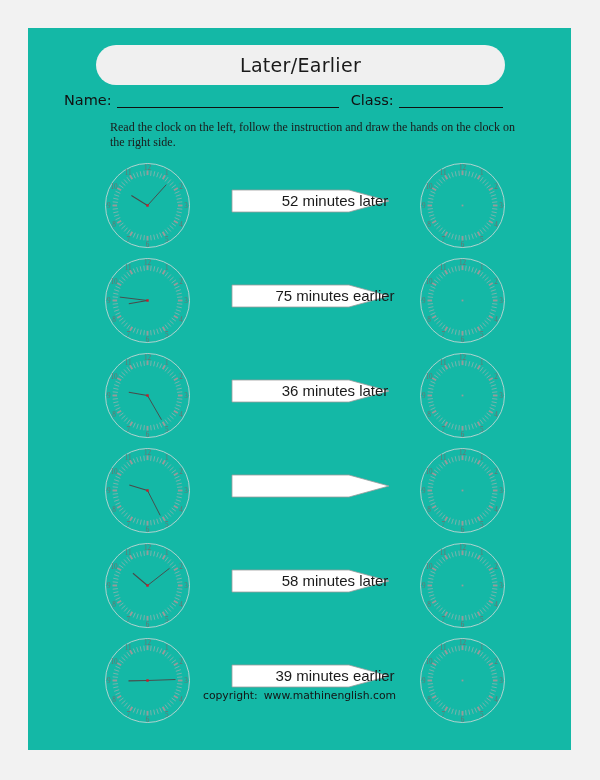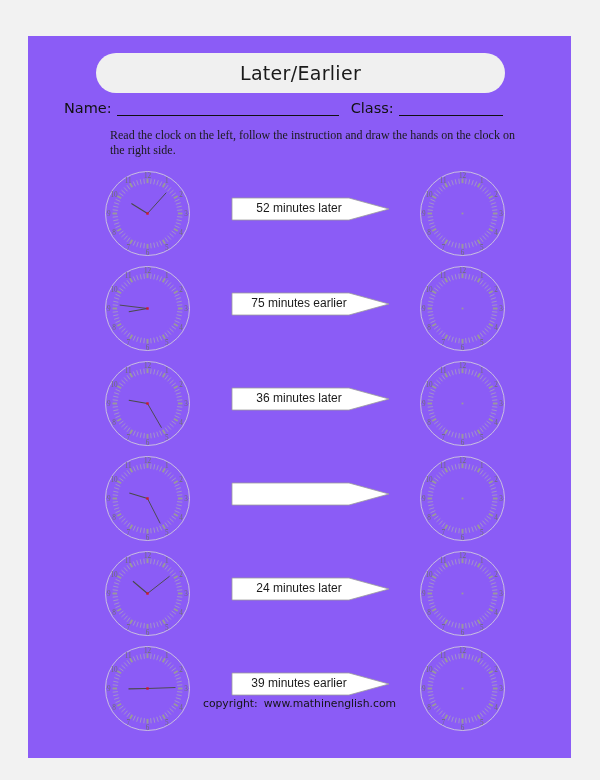--- a/index.html
+++ b/index.html
@@ -9,24 +9,24 @@
   }
   body {
     width: 600px;
     height: 780px;
     overflow: hidden;
     font-family: "Liberation Sans", sans-serif;
   }
   .sheet {
     position: absolute;
     left: 28px;
-    top: 36px;
+    top: 28px;
     width: 543px;
     height: 722px;
-    background: #8b5cf6;
+    background: #14b8a6;
   }
 
   
   .title-bar {
     position: absolute;
     left: 68px;
     top: 17px;
     width: 409px;
     height: 40px;
     background: #f0f0f0;
@@ -103,24 +103,25 @@
   }
   .arrow-label {
     position: absolute;
     left: 0;
     top: 7px;
     width: 136px;
     height: 19px;
     line-height: 19px;
     text-align: center;
     font-family: "Liberation Sans", sans-serif;
-    font-size: 12px;
+    font-size: 15px;
     color: #1a1a1a;
     z-index: 2;
     pointer-events: none;
+    padding-left: 36px;
   }
 
   
   .footer {
     position: absolute;
     left: 0;
     top: 661px;
     width: 543px;
     text-align: center;
     font-family: "DejaVu Sans", sans-serif;
@@ -855,21 +856,21 @@
             <text x="14.071419413920665" y="69.39999999999999" text-anchor="middle" font-size="7.2" font-family="&quot;Liberation Serif&quot;, serif" fill="#6f6f6f">8</text>
             <text x="8.899999999999999" y="50.10000000000001" text-anchor="middle" font-size="7.2" font-family="&quot;Liberation Serif&quot;, serif" fill="#6f6f6f">9</text>
             <text x="14.071419413920665" y="30.799999999999997" text-anchor="middle" font-size="7.2" font-family="&quot;Liberation Serif&quot;, serif" fill="#6f6f6f">10</text>
             <text x="28.19999999999998" y="16.67141941392068" text-anchor="middle" font-size="7.2" font-family="&quot;Liberation Serif&quot;, serif" fill="#6f6f6f">11</text>
             <line x1="47.5" y1="47.5" x2="69.56430110098822" y2="30.26147869088157" stroke="#4a4a4a" stroke-width="0.95"></line>
             <line x1="47.5" y1="47.5" x2="32.945155580739424" y2="35.28703541595575" stroke="#4a4a4a" stroke-width="1.1"></line>
             <rect x="46.3" y="46.3" width="2.4" height="2.4" fill="#d01828"></rect>
           </svg></div>
         <div class="arrow-wrap"><svg width="160" height="34" viewBox="0 0 160 34">
             <path d="M1,6 L118,6 L158,17 L118,28 L1,28 Z" fill="#ffffff" stroke="#9c9c9c" stroke-width="0.8"></path>
-          </svg><div class="arrow-label">24 minutes later</div></div>
+          </svg><div class="arrow-label">58 minutes later</div></div>
         <div class="clock-slot-right"><svg width="95" height="95" viewBox="0 0 95 95">
             <circle cx="47.5" cy="47.5" r="42" fill="none" stroke="#d8d8d8" stroke-width="0.8"></circle>
             <line x1="47.5" y1="17.1" x2="47.5" y2="12.5" stroke="#9a9a9a" stroke-width="1.9"></line>
             <line x1="50.61494820537607" y1="17.863247518025457" x2="51.15849621436787" y2="12.691733662110437" stroke="#b0b0b0" stroke-width="0.65"></line>
             <line x1="53.69576838636923" y1="18.351201498132593" x2="54.77690917862158" y2="13.264833974316808" stroke="#b0b0b0" stroke-width="0.65"></line>
             <line x1="56.70870643237343" y1="19.158515814404424" x2="58.31559480312316" y2="14.21302192966963" stroke="#b0b0b0" stroke-width="0.65"></line>
             <line x1="59.62075196365885" y1="20.276345362250492" x2="61.735782507653006" y2="15.52590898250897" stroke="#b0b0b0" stroke-width="0.65"></line>
             <line x1="62.7" y1="21.172827724953066" x2="65" y2="17.18911086754465" stroke="#9a9a9a" stroke-width="1.9"></line>
             <line x1="65.0160005183157" y1="23.391293567626565" x2="68.07248383023656" y2="19.18440519687684" stroke="#b0b0b0" stroke-width="0.65"></line>
             <line x1="67.44009206949397" y1="25.35428420077365" x2="70.91957122256004" y2="21.489931108291202" stroke="#b0b0b0" stroke-width="0.65"></line>

